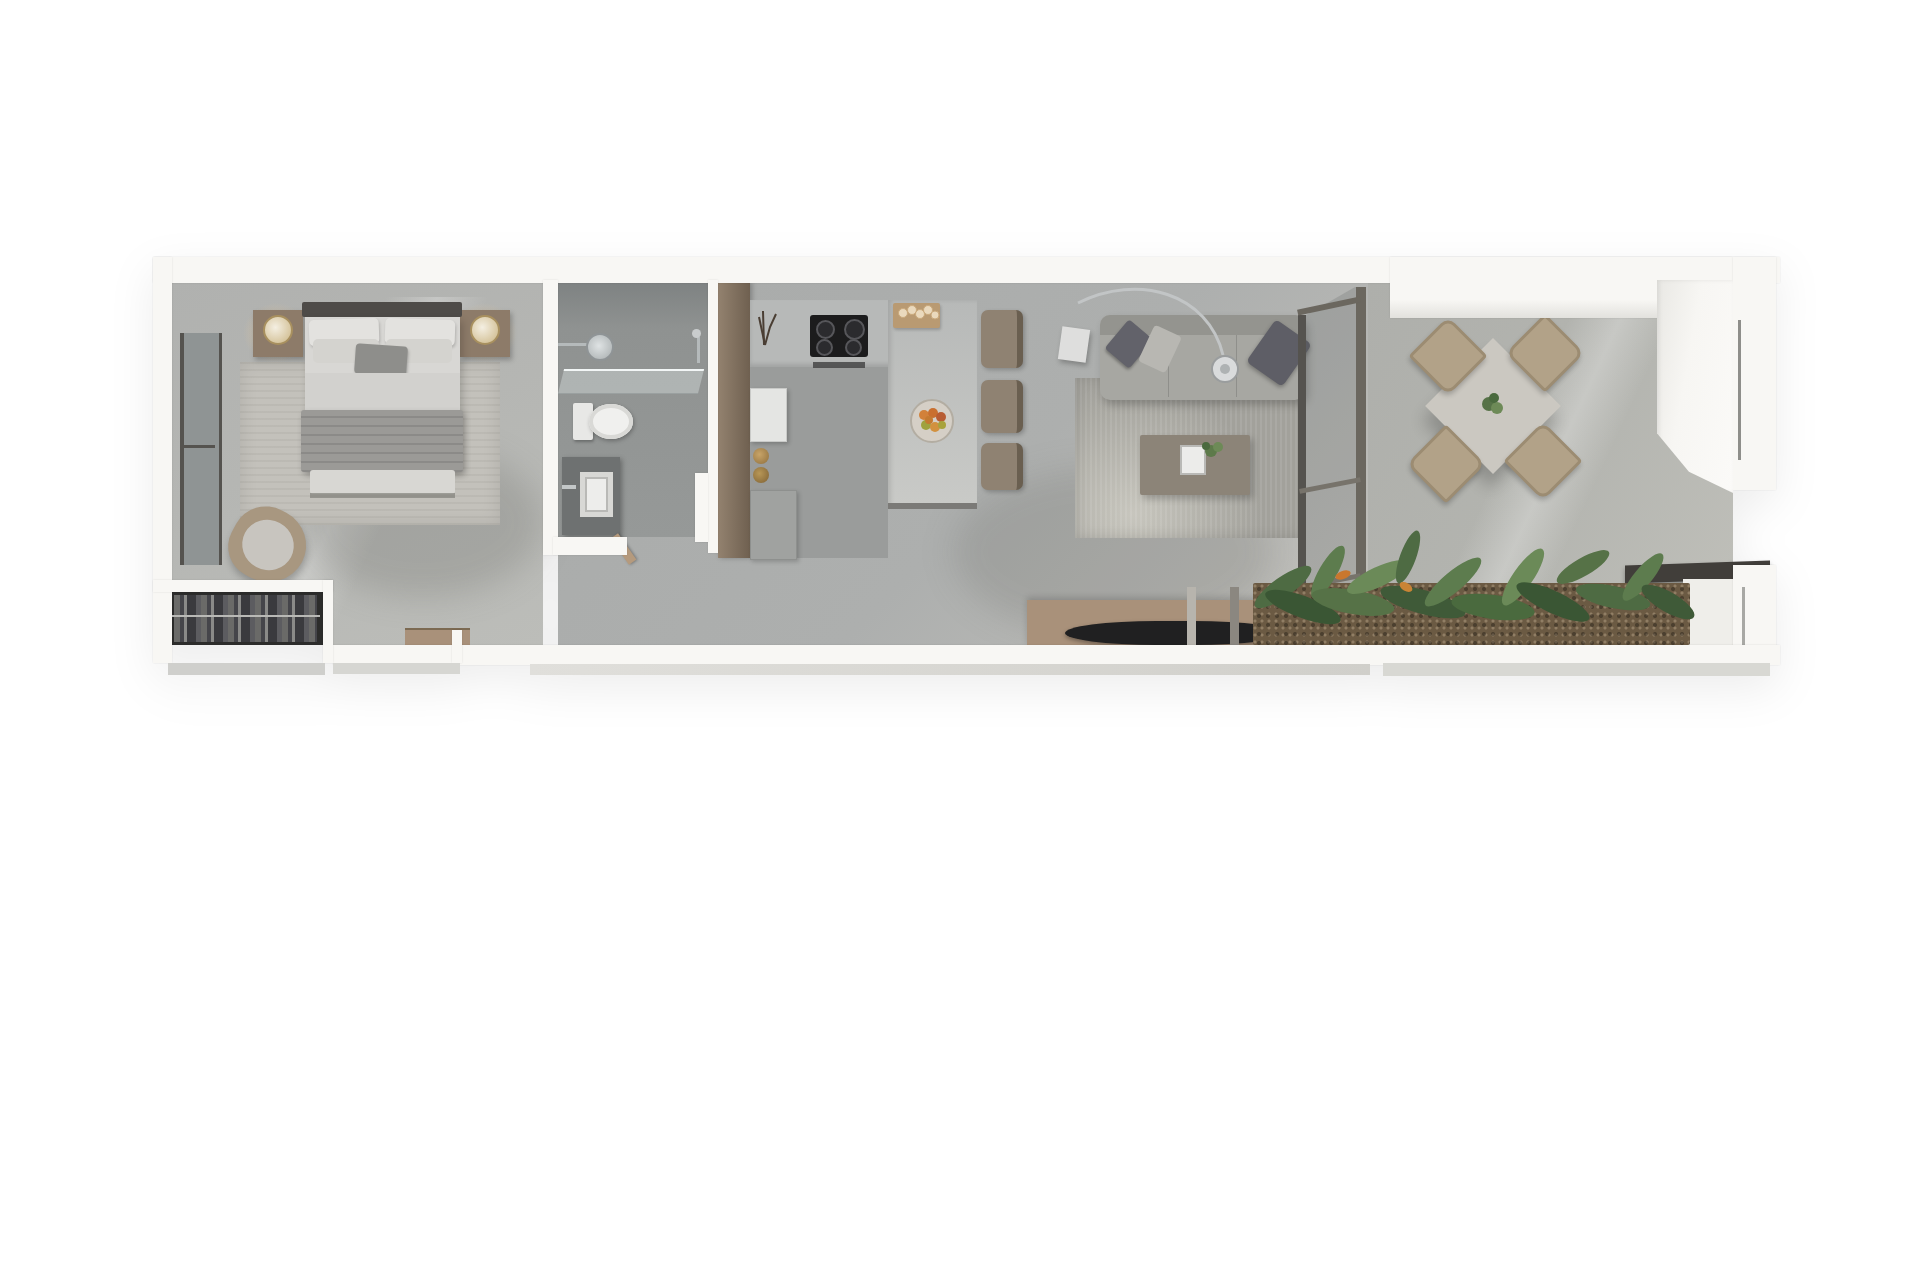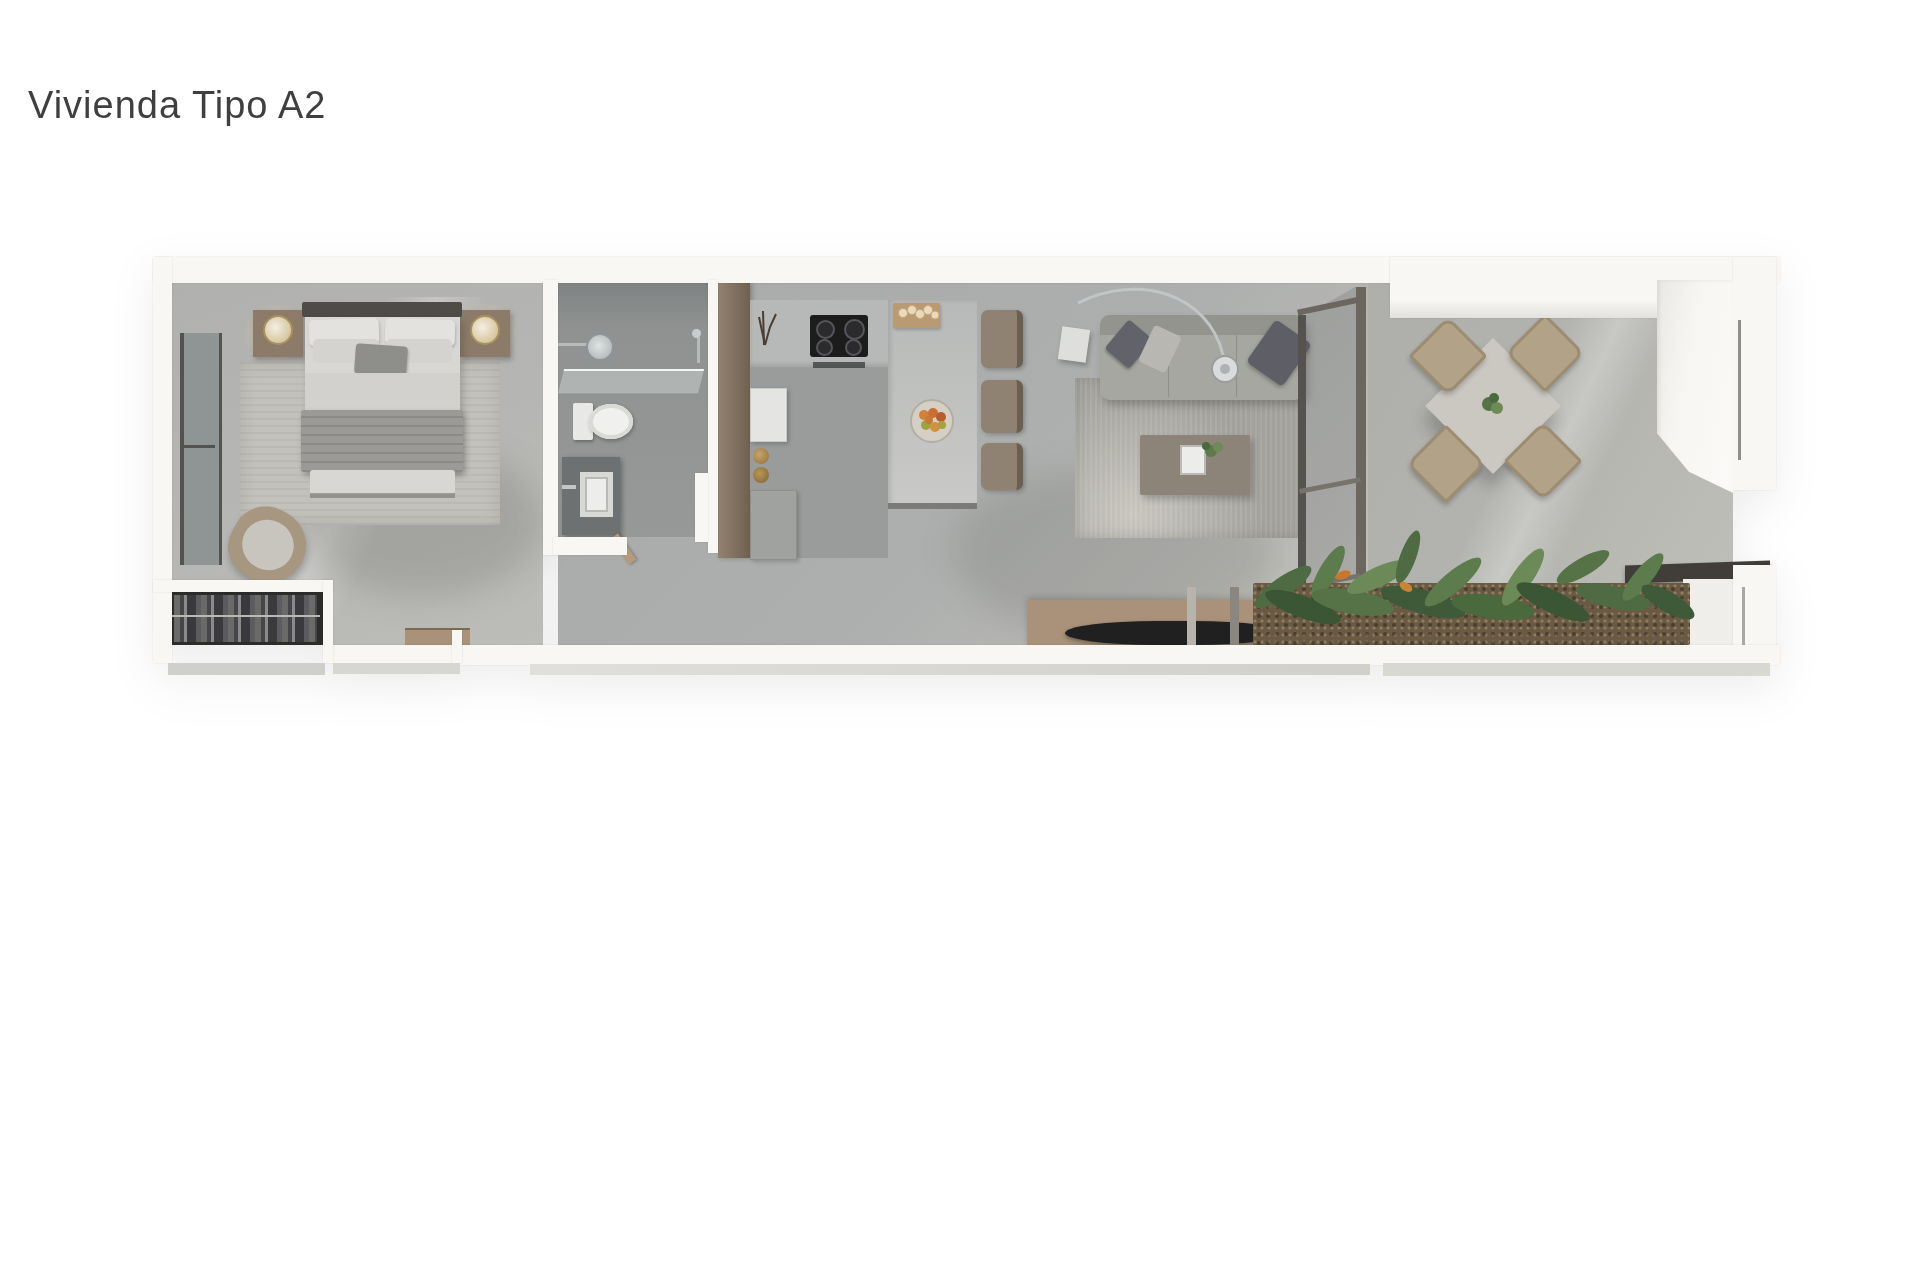--- a/index.html
+++ b/index.html
@@ -22,21 +22,20 @@
   .streak{background:linear-gradient(115deg, transparent 40%, rgba(255,255,255,.45) 50%, transparent 60%);}
   .shadow-patch{border-radius:50%;filter:blur(16px);}
   .grain-v{background-image:repeating-linear-gradient(90deg, rgba(0,0,0,.10) 0 2px, transparent 2px 7px);}
   .grain-h{background-image:repeating-linear-gradient(0deg, rgba(0,0,0,.07) 0 2px, transparent 2px 9px);}
 </style>
 </head>
 <body>
 
 <div id="stage">
 
-  <div class="a title" style="left:28px;top:84px;">Vivienda Tipo A2</div>
 
   <div id="plan" style="filter:drop-shadow(0 14px 22px rgba(0,0,0,0.07));">
 
     <div class="a" style="left:19px;top:23px;width:371px;height:365px;background:linear-gradient(160deg,#b0b1af 0%,var(--floor-bedroom) 45%,#bcbdb9 100%);"></div>
     <div class="a floor-seams" style="left:405px;top:26px;width:810px;height:362px;background:linear-gradient(135deg,var(--floor-main) 0%,#adafae 55%,#c2c1bc 100%);"></div>
     <div class="a floor-seams" style="left:1215px;top:26px;width:365px;height:362px;background:linear-gradient(120deg,#aeafab 0%,var(--floor-terrace) 50%,#c0c0ba 100%);"></div>
     <div class="a" style="left:405px;top:25px;width:150px;height:255px;background:linear-gradient(180deg,#7e8282 0%,var(--floor-bath) 18%,#969998 100%);"></div>
 
     <div class="a streak" style="left:25px;top:40px;width:360px;height:340px;opacity:.55;"></div>
     <div class="a shadow-patch" style="left:150px;top:190px;width:240px;height:150px;background:rgba(70,70,64,.18);"></div>

